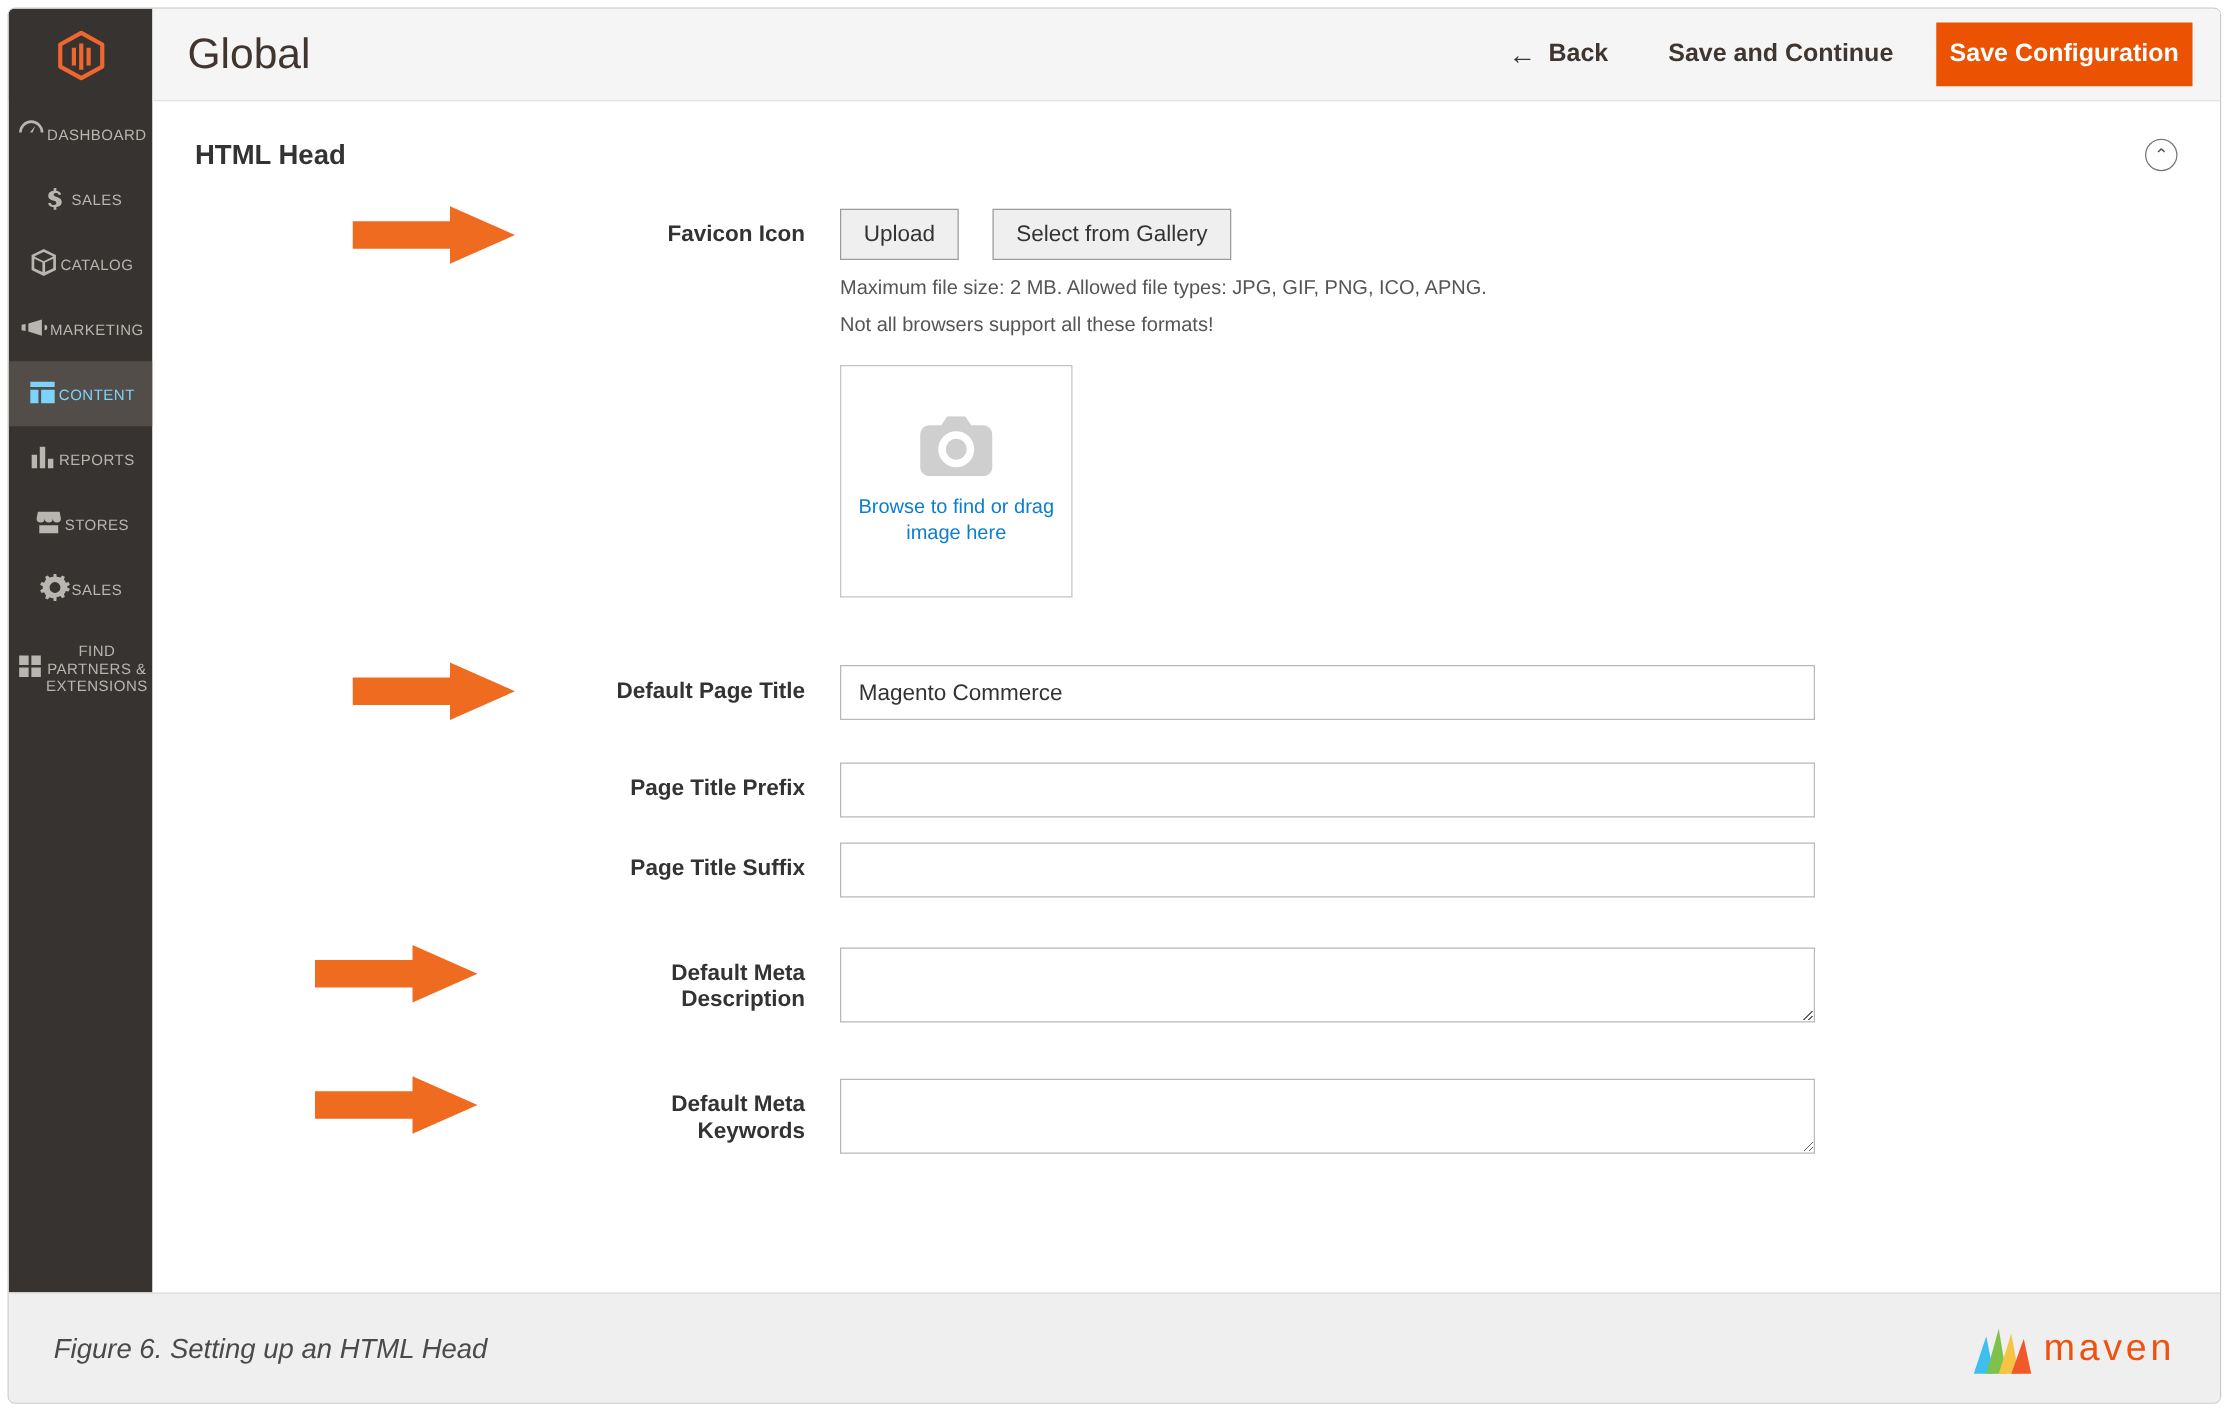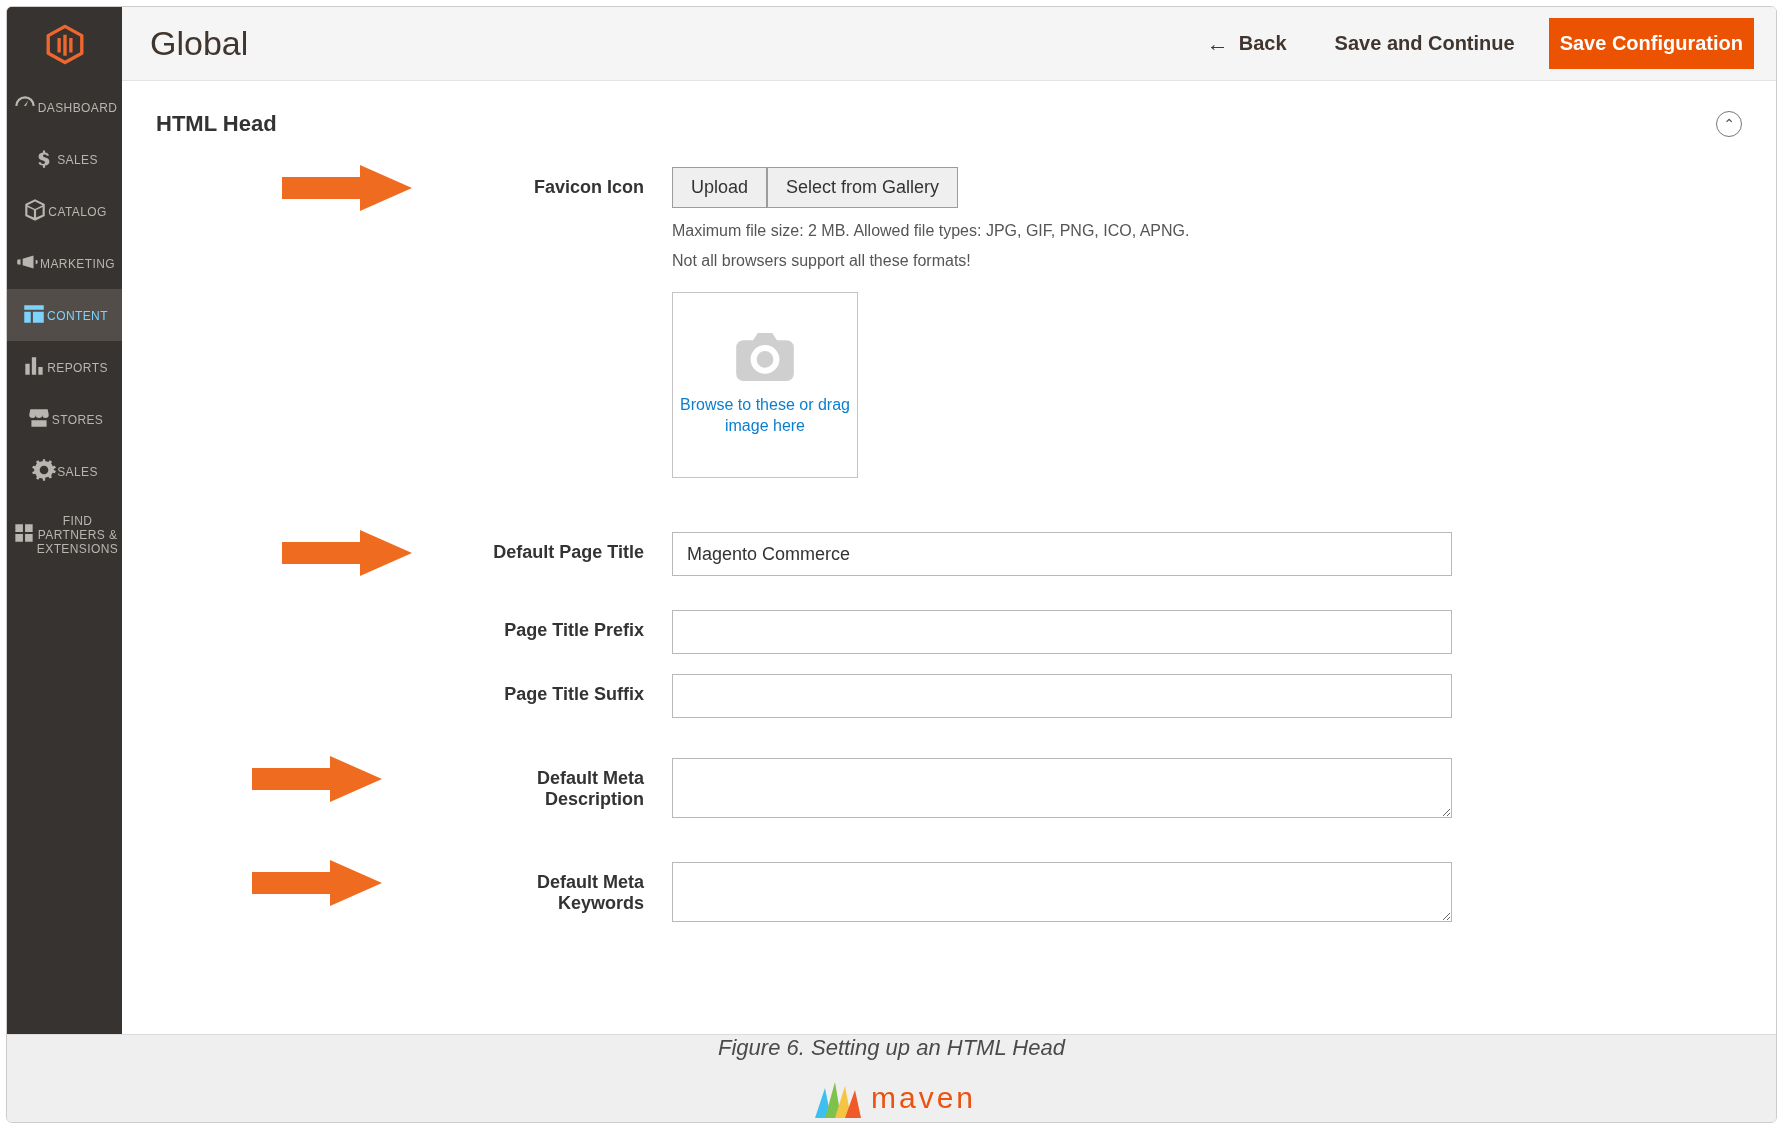--- a/index.html
+++ b/index.html
@@ -151,21 +151,21 @@
     text-align: right;
     padding-right: 28px;
     font-size: 18px;
     font-weight: 600;
     color: #333;
     padding-top: 10px;
   }
   .row .control {
     flex: 0 0 auto;
   }
-  .btns-inline { display: flex; gap: 0; }
+  .btns-inline { display: flex; gap: 27px; }
   .btn-secondary {
     background: #efefef;
     border: 1px solid #9c9c9c;
     color: #333;
     font-size: 18px;
     padding: 9px 18px;
     cursor: pointer;
   }
   .help-text {
     font-size: 16px;
@@ -218,21 +218,20 @@
   .arrow svg { width: 100%; height: 100%; }
 
   .caption-bar {
     height: 88px;
     background: #efefef;
     display: flex;
     align-items: center;
     justify-content: space-between;
     padding: 0 36px;
     border-top: 1px solid #ddd;
-    flex-direction: column;
   }
   .caption-text {
     font-style: italic;
     font-size: 22px;
     color: #4a4a4a;
   }
   .maven-logo {
     display: flex;
     align-items: center;
     gap: 8px;
@@ -369,21 +368,21 @@
                   <button class="btn-secondary">Select from Gallery</button>
                 </div>
                 <div class="help-text">Maximum file size: 2 MB. Allowed file types: JPG, GIF, PNG, ICO, APNG.</div>
                 <div class="help-text">Not all browsers support all these formats!</div>
                 <div class="dropzone">
                   <span>
                     <svg width="60" height="48" viewBox="0 0 24 20">
                         <path fill="#cfcfcf" d="M9 0l-2 3H3a3 3 0 00-3 3v11a3 3 0 003 3h18a3 3 0 003-3V6a3 3 0 00-3-3h-4l-2-3H9zm3 5a6 6 0 110 12 6 6 0 010-12zm0 2.5a3.5 3.5 0 100 7 3.5 3.5 0 000-7z"></path>
                       </svg>
                   </span>
-                  <div class="dropzone-text">Browse to these or drag image here</div>
+                  <div class="dropzone-text">Browse to find or drag image here</div>
                 </div>
               </div>
             </div>
 
             <div class="big-spacer"></div>
 
             <div class="row" style="margin-bottom:34px;">
               <div class="arrow" style="top:-4px;">
                 <svg viewBox="0 0 130 50">
                     <polygon fill="#ef6b1f" points="0,14 78,14 78,2 130,25 78,48 78,36 0,36"></polygon>

